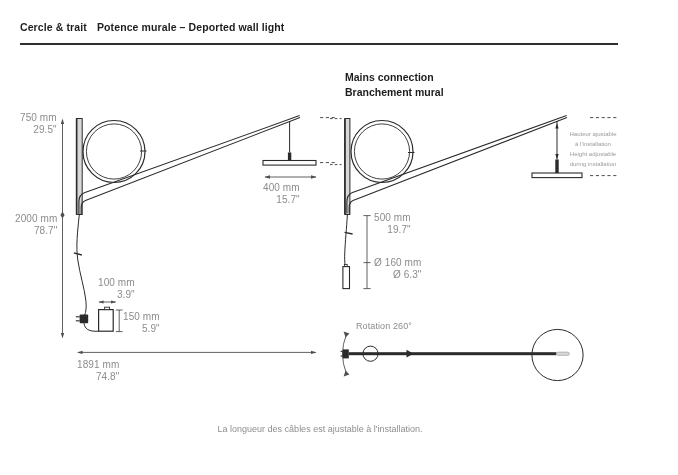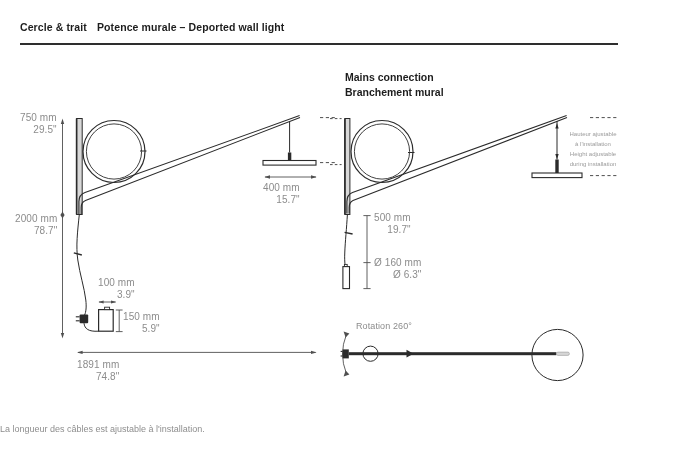--- a/index.html
+++ b/index.html
@@ -8,21 +8,21 @@
     font-family:"Liberation Sans", sans-serif;
   }
   .abs{position:absolute;white-space:nowrap;}
   .title{font-size:10.5px;font-weight:bold;color:#1d1d1d;letter-spacing:.1px;}
   .rule{position:absolute;left:20px;top:43px;width:598px;height:1.6px;background:#2e2e2e;}
   .section-heading{position:absolute;font-size:10.5px;font-weight:bold;line-height:15px;color:#1d1d1d;white-space:nowrap;}
   .dim-label{position:absolute;font-size:10px;line-height:12px;color:#8c8c8c;letter-spacing:.1px;white-space:nowrap;text-align:right;}
   .note-adjust{position:absolute;left:559px;top:129px;width:68px;text-align:center;
     font-size:6px;line-height:10px;color:#9b9b9b;}
   .rotation-label{position:absolute;left:356px;top:321px;font-size:9px;color:#8c8c8c;letter-spacing:.1px;}
-  .footer{position:absolute;left:0;top:423px;width:640px;text-align:left;
+  .footer{position:absolute;left:0;top:423px;width:640px;text-align:center;
     font-size:9px;line-height:13.5px;color:#8e8e8e;}
   svg{position:absolute;left:0;top:0;}
 </style>
 </head>
 <body>
 
 <div class="page">
 
   <div class="abs title" style="left:20px;top:21px">Cercle &amp; trait</div>
   <div class="abs title" style="left:97px;top:21px">Potence murale – Deported wall light</div>

